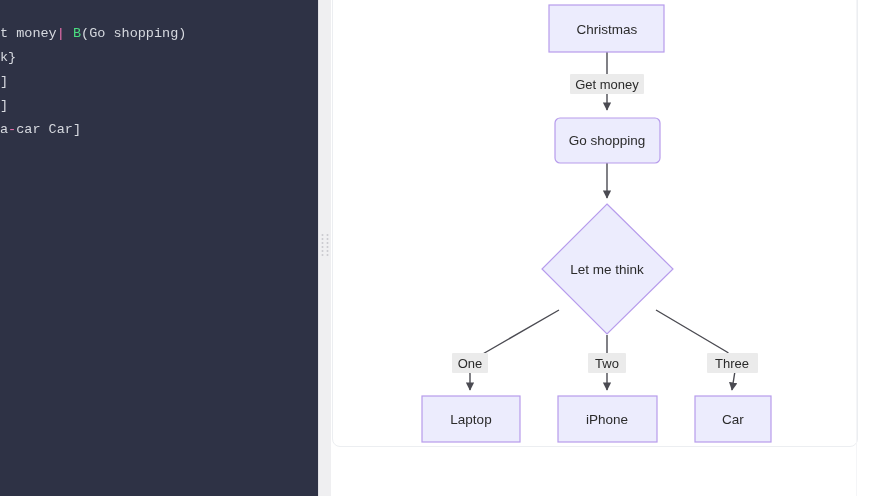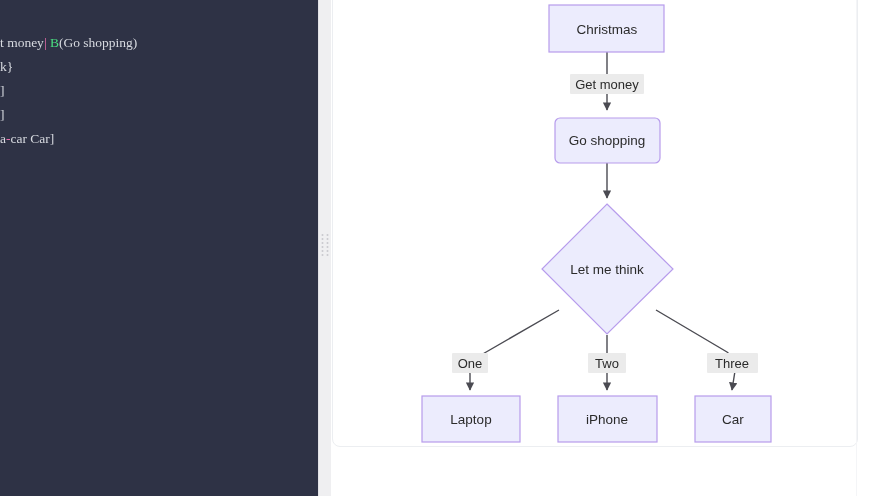--- a/index.html
+++ b/index.html
@@ -26,26 +26,26 @@
     width: 318px;
     height: 496px;
     background: #2e3245;
     overflow: hidden;
   }
   .code-area {
     position: absolute;
     left: 0; top: 0;
     width: 318px;
     height: 496px;
-    font-family: Liberation Serif, serif;
+    font-family: Liberation Mono, monospace;
     font-size: 13.5px;
     line-height: 24px;
     color: #d7dae0;
     white-space: pre;
-    padding-top: 31px;
+    padding-top: 22px;
   }
   .code-line {
     height: 24px;
     line-height: 24px;
     white-space: pre;
     padding-left: 0px;
   }
   .tok-plain  { color: #d7dae0; }
   .tok-green  { color: #4ade80; }
   .tok-pink   { color: #f070b0; }

